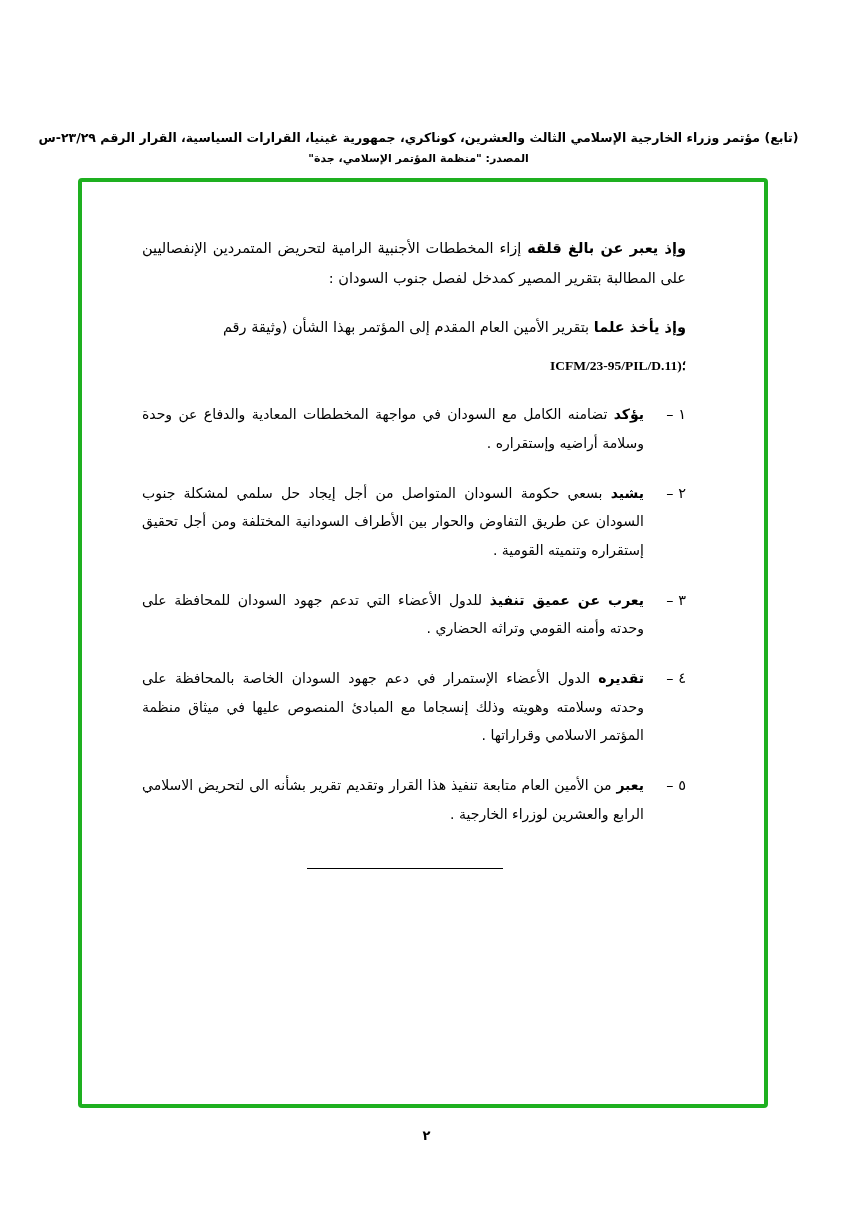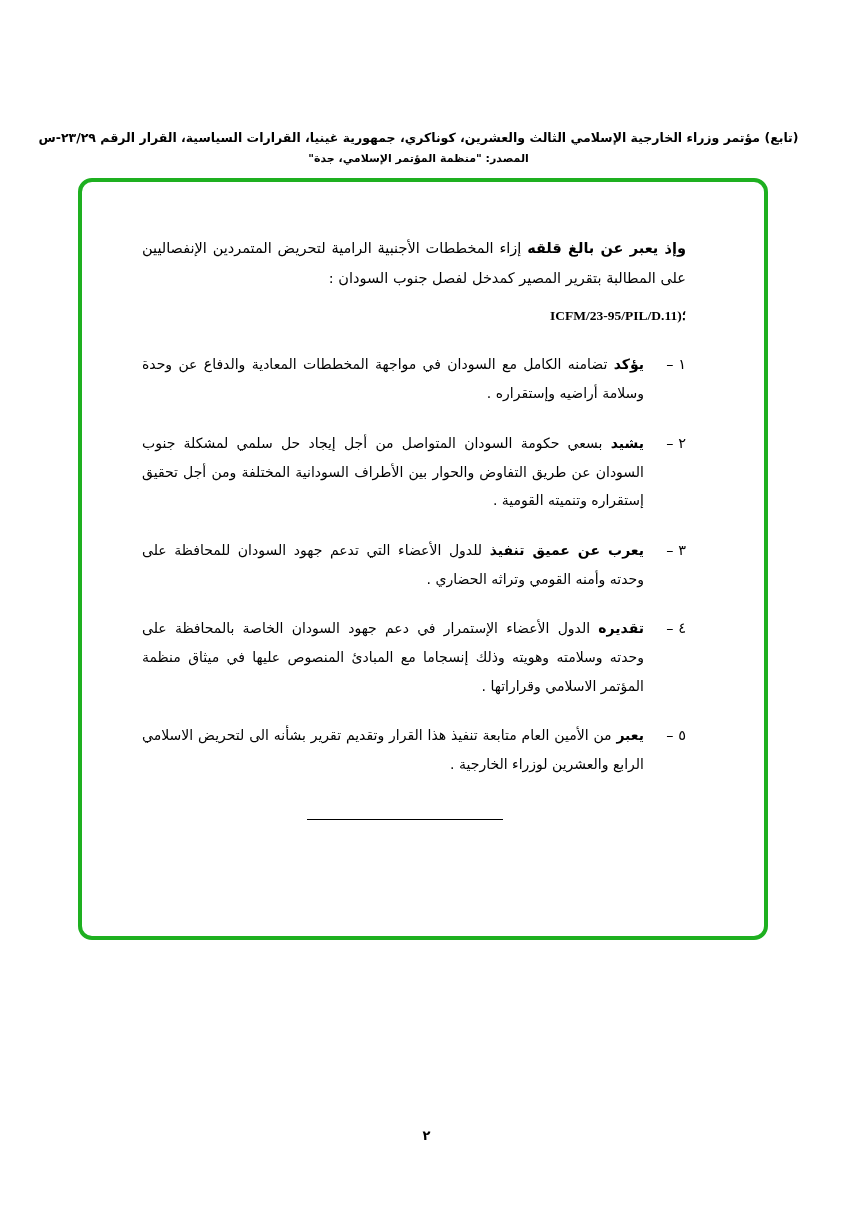--- a/index.html
+++ b/index.html
@@ -38,23 +38,23 @@
     line-height: 1.6;
     margin-top: 2px;
   }
 
   
   .green-frame {
     position: absolute;
     top: 178px;
     left: 78px;
     width: 690px;
-    height: 762px;
+    height: 930px;
     border: 4px solid #1eb020;
-    border-radius: 14px;
+    border-radius: 4px;
     box-sizing: border-box;
     background: #ffffff;
   }
   .frame-inner {
     position: absolute;
     top: 0;
     left: 0;
     right: 0;
     bottom: 0;
     padding: 52px 78px 0 60px;
@@ -144,20 +144,23 @@
   <div class="hdr-line2">المصدر: "منظمة المؤتمر الإسلامي، جدة"</div>
 </div>
 
 <div class="green-frame">
   <div class="frame-inner">
 
     <div class="para">
       <span class="lead">وإذ يعبر عن بالغ قلقه</span><span> إزاء المخططات الأجنبية الرامية لتحريض المتمردين الإنفصاليين على المطالبة بتقرير المصير كمدخل لفصل جنوب السودان  :</span>
     </div>
 
+    <div class="para">
+      <span class="lead">وإذ يأخذ علما</span><span> بتقرير الأمين العام المقدم إلى المؤتمر بهذا الشأن (وثيقة رقم</span>
+    </div>
 
     <div class="ref-code">ICFM/23-95/PIL/D.11)؛</div>
 
     <div class="clause">
       <div class="clause-num">١ –</div>
       <div class="clause-text">
         <span class="lead">يؤكد</span><span> تضامنه الكامل مع السودان في مواجهة المخططات المعادية والدفاع عن وحدة وسلامة أراضيه وإستقراره .</span>
       </div>
     </div>
 

